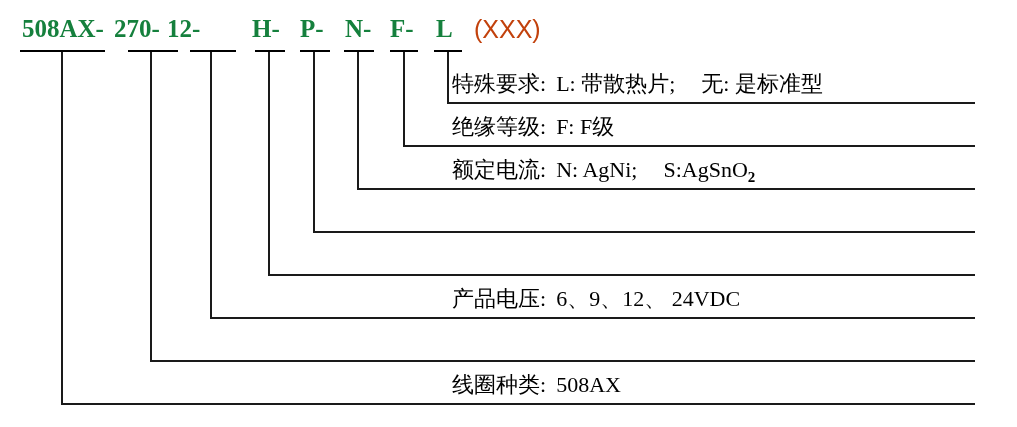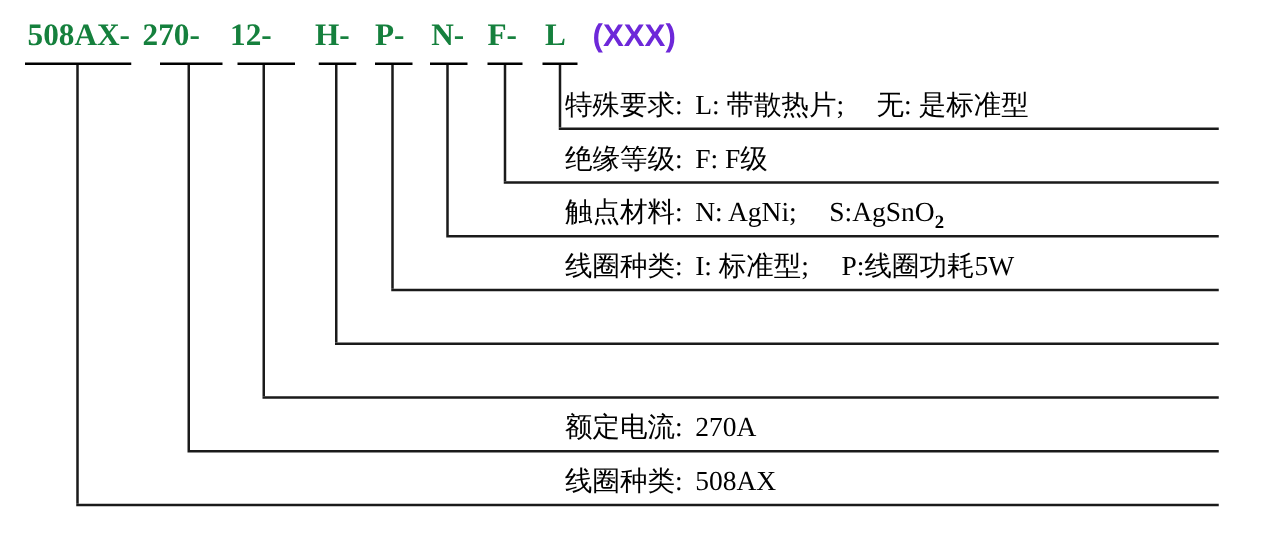--- a/index.html
+++ b/index.html
@@ -31,24 +31,24 @@
     font-weight: bold;
     font-size: 25px;
     line-height: 30px;
     color: #15803d;
     letter-spacing: 0px;
   }
   .code-tail {
     position: absolute;
     top: 0;
     font-family: "Liberation Sans", "DejaVu Sans", sans-serif;
-    font-weight: bold;
+    font-weight: normal;
     font-size: 25px;
     line-height: 30px;
-    color: #6d28d9;
+    color: #c2410c;
   }
 
   
   .seg-underline {
     position: absolute;
     height: 0;
     border-top: 2px solid #000000;
   }
 
   
@@ -83,21 +83,21 @@
   .gap-md { display: inline-block; width: 26px; }
 </style>
 </head>
 <body>
 
 <div id="diagram">
 
   <div class="code-row">
     <span class="code-seg" style="left:22px;">508AX-</span>
     <span class="code-seg" style="left:114px;">270-</span>
-    <span class="code-seg" style="left:184px;">12-</span>
+    <span class="code-seg" style="left:167px;">12-</span>
     <span class="code-seg" style="left:252px;">H-</span>
     <span class="code-seg" style="left:300px;">P-</span>
     <span class="code-seg" style="left:345px;">N-</span>
     <span class="code-seg" style="left:390px;">F-</span>
     <span class="code-seg" style="left:436px;">L</span>
     <span class="code-tail" style="left:474px;">(XXX)</span>
   </div>
 
   <div class="seg-underline" style="left:20px;  top:50px; width:85px;"></div>
   <div class="seg-underline" style="left:128px; top:50px; width:50px;"></div>
@@ -134,30 +134,27 @@
 
   <div class="row-label" style="top:113px;">
     <span>绝缘等级:</span><span class="gap-sm"></span><span>F: F级</span>
   </div>
 
   <div class="row-label" style="top:70px;">
     <span>特殊要求:</span><span class="gap-sm"></span><span>L: 带散热片;</span><span class="gap-md"></span><span>无: 是标准型</span>
   </div>
 
   <div class="row-label" style="top:156px;">
-    <span>触点材料:</span><span class="gap-sm"></span><span>N: AgNi;</span><span class="gap-md"></span><span>S:AgSnO</span><span class="sub">2</span>
-  </div>
-
-  <div class="row-label" style="top:199px;">
-    <span>线圈种类:</span><span class="gap-sm"></span><span>I: 标准型;</span><span class="gap-md"></span><span>P:线圈功耗5W</span>
+    <span>额定电流:</span><span class="gap-sm"></span><span>N: AgNi;</span><span class="gap-md"></span><span>S:AgSnO</span><span class="sub">2</span>
   </div>
 
 
 
-  <div class="row-label" style="top:328px;">
-    <span>额定电流:</span><span class="gap-sm"></span><span>270A</span>
+  <div class="row-label" style="top:285px;">
+    <span>产品电压:</span><span class="gap-sm"></span><span>6、9、12、 24VDC</span>
   </div>
+
 
   <div class="row-label" style="top:371px;">
     <span>线圈种类:</span><span class="gap-sm"></span><span>508AX</span>
   </div>
 
 </div>
 
 </body></html>

